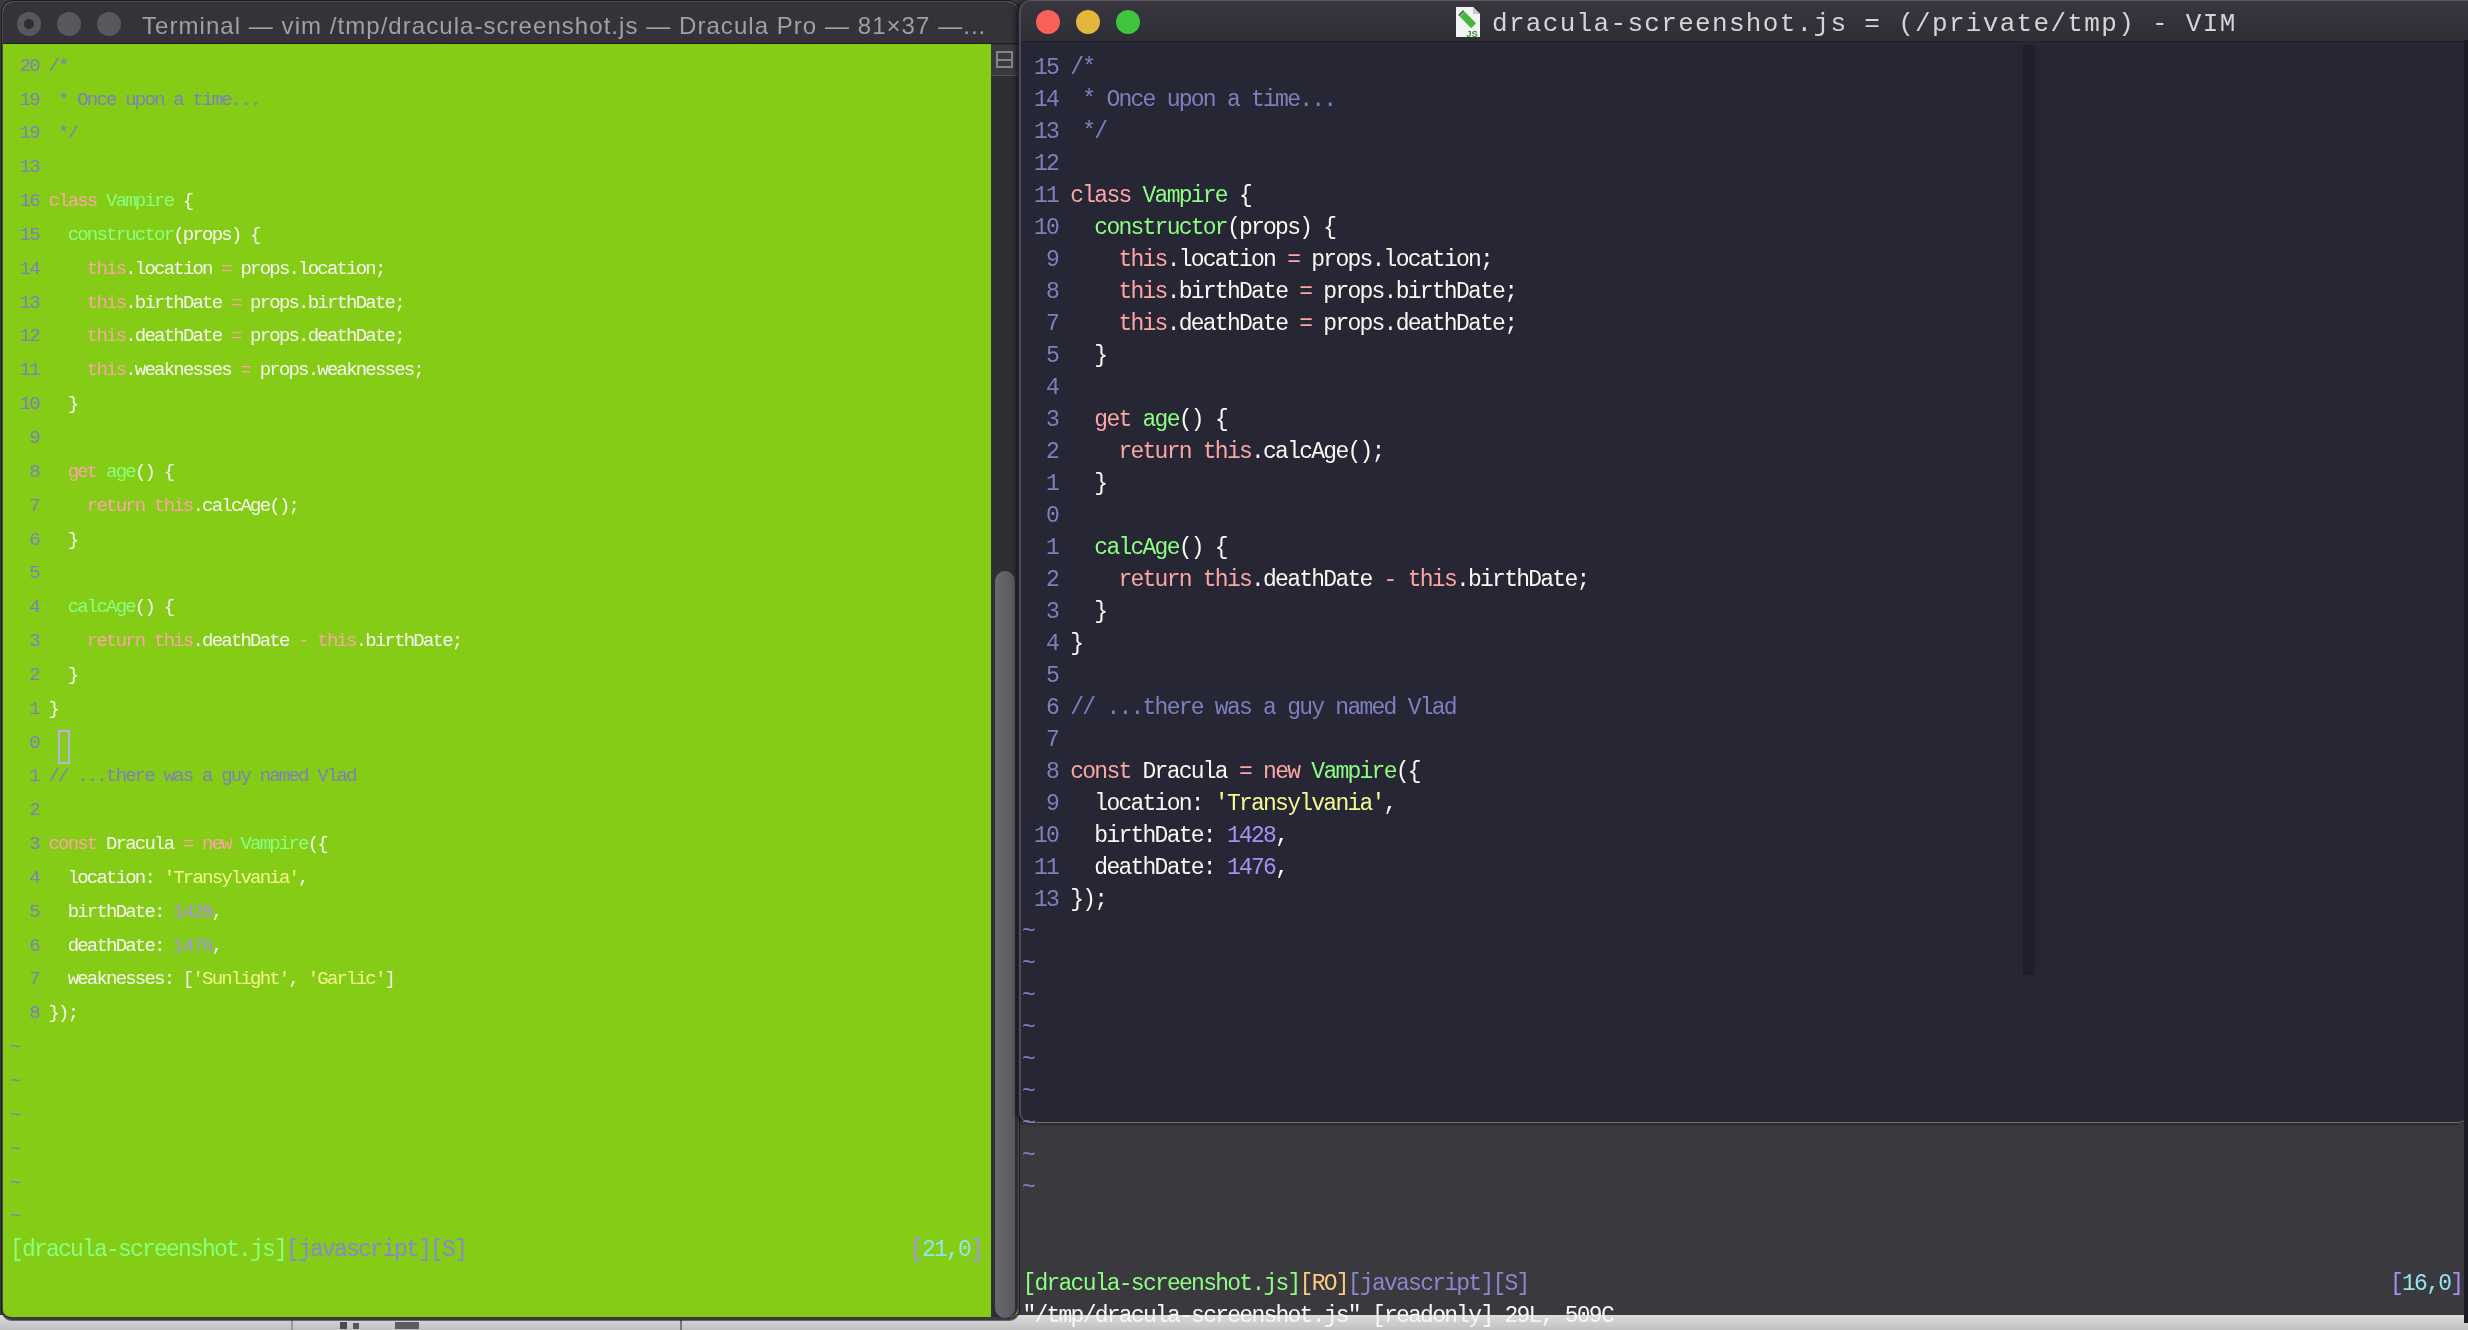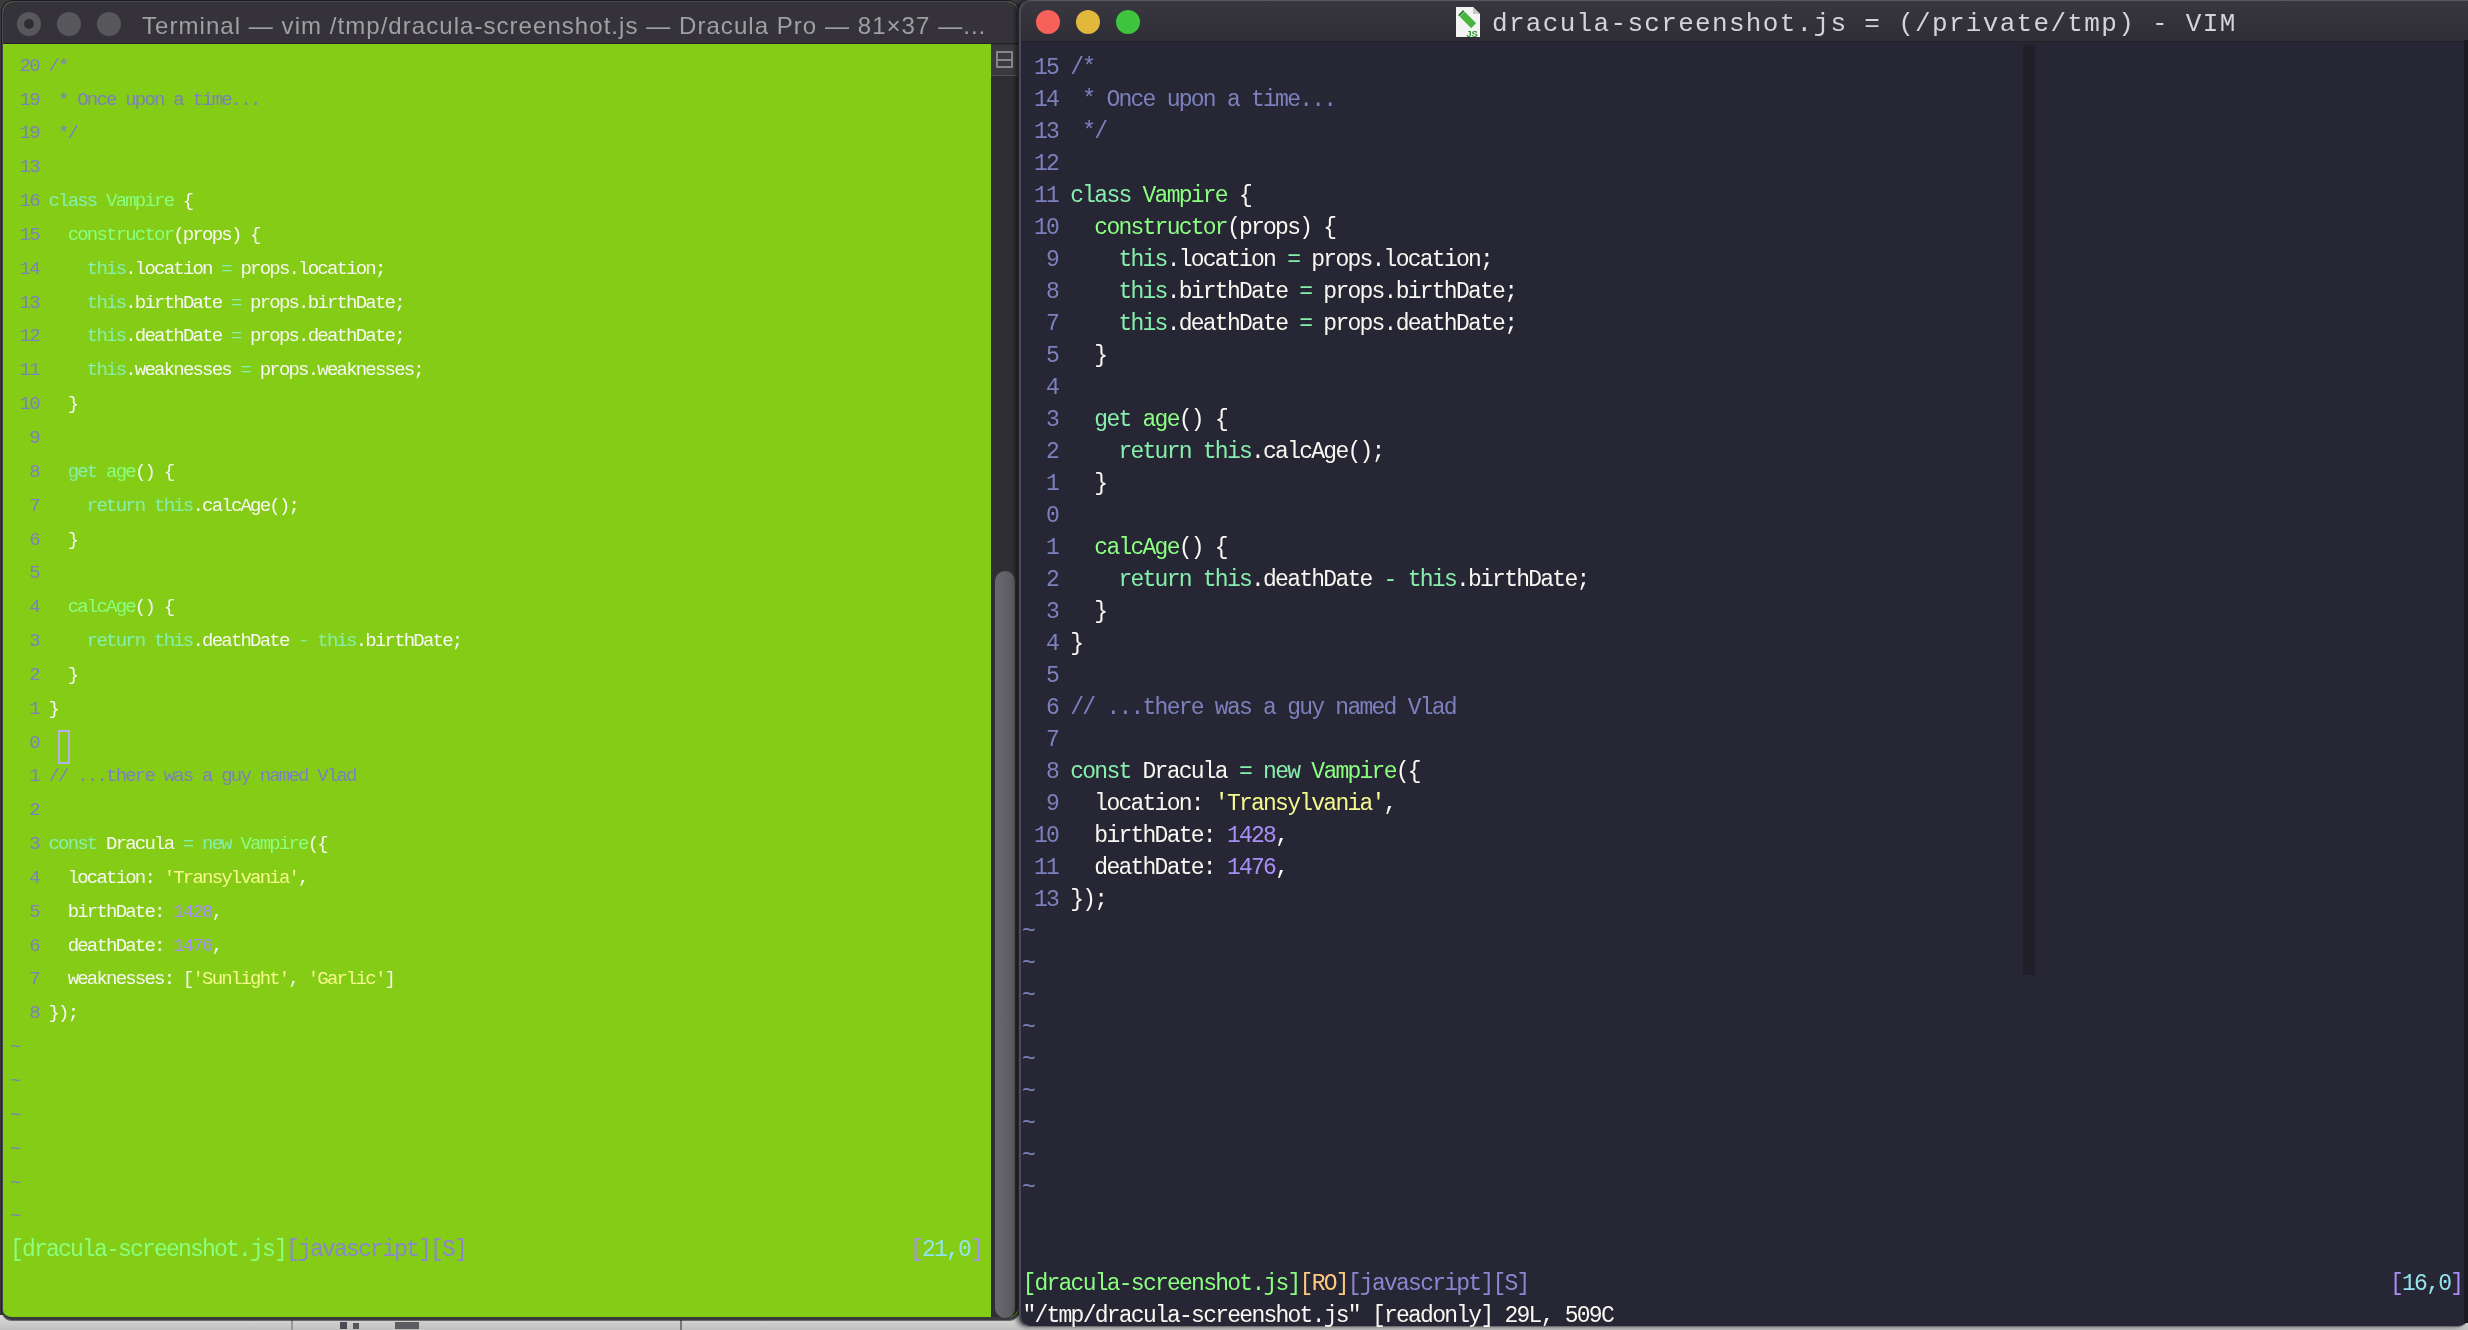--- a/index.html
+++ b/index.html
@@ -1,36 +1,36 @@
 <!DOCTYPE html>
 <html><head><meta charset="utf-8"><style>
 html,body{margin:0;padding:0;width:2468px;height:1330px;overflow:hidden;background:#3a393d;}
 *{box-sizing:border-box;}
 .mono{font-family:"Liberation Mono",monospace;}
 
-.w{color:#f8f8f2}.k{color:#86efac}.g{color:#8aff80}.c{color:#7c80bd}
+.w{color:#f8f8f2}.k{color:#fca5a5}.g{color:#8aff80}.c{color:#7c80bd}
 .y{color:#f6f98c}.p{color:#a98ff5}.o{color:#ffca80}.cy{color:#93e4ec}.st{color:#8a87d0}
 
 #desk{position:absolute;left:0;top:1315px;width:2468px;height:15px;background:linear-gradient(#dcdcdc,#c0c0c0);}
 #desk .m{position:absolute;background:#2c2c34;}
 
 #lw{position:absolute;left:2px;top:1px;width:1017px;height:1319px;background:#84cc16;border:1px solid #4a494e;border-bottom:3px solid #3a393e;border-radius:11px 11px 10px 10px;box-shadow:0 0 0 1px rgba(0,0,0,.5);}
 #lt{position:absolute;left:0;top:0;width:100%;height:42px;background:#353339;border-radius:10px 10px 0 0;border-bottom:1px solid #222126;}
 #lt .b{position:absolute;top:10px;width:24px;height:24px;border-radius:50%;background:#58575b;}
 #lt .b1{left:14px}#lt .b2{left:54px}#lt .b3{left:94px}
 #lt .b1::after{content:"";position:absolute;left:7px;top:7px;width:10px;height:10px;border-radius:50%;background:#2f2e33;}
 #ltt{position:absolute;left:139px;top:0;height:42px;line-height:47px;font-family:"Liberation Sans",sans-serif;font-size:24px;letter-spacing:1.05px;color:#9fa0a3;white-space:pre;}
 
 #lsb{position:absolute;right:0;top:42px;width:27px;bottom:0;background:#2f2e33;border-radius:0 0 9px 0;}
 #lsbtn{position:absolute;right:0;top:43px;width:27px;height:31px;background:#3a393d;border-bottom:1px solid #525156;}
 #lsbtn .ic{position:absolute;left:5px;top:6px;width:17px;height:17px;border:2px solid #86868a;background:#3a393d;}
 #lsbtn .ic::after{content:"";position:absolute;left:0;top:5.5px;width:13px;height:2px;background:#86868a;}
 #lthumb{position:absolute;right:3px;top:569px;width:20px;height:747px;border-radius:10px;background:linear-gradient(90deg,#69686e,#5a595f);}
 
-#rw{position:absolute;left:1019px;top:0;width:1449px;height:1327px;background:#272634;border-left:2px solid #4a4959;border-bottom:1px solid #6f6f73;border-radius:11px 0 10px 11px;box-shadow:-3px 0 4px rgba(0,0,0,.55);}
+#rw{position:absolute;left:1019px;top:0;width:1449px;height:1123px;background:#272634;border-left:2px solid #4a4959;border-bottom:1px solid #6f6f73;border-radius:11px 0 10px 11px;box-shadow:-3px 0 4px rgba(0,0,0,.55);}
 #rt{position:absolute;left:0;top:0;width:100%;height:42px;background:linear-gradient(#38363e,#2f2d35);border-radius:10px 0 0 0;border-bottom:1px solid #232229;box-shadow:inset 0 1px 0 #5b5a61;}
 #rt .b{position:absolute;top:10px;width:24px;height:24px;border-radius:50%;}
 #rtt{position:absolute;left:471px;top:0;height:42px;line-height:48px;font-family:Liberation Mono, monospace;font-size:26px;letter-spacing:1.32px;color:#d4d4d7;white-space:pre;}
 #cc{position:absolute;left:1001.5px;top:45px;width:12px;height:930px;background:#1f1e29;}
 
 .lr{position:absolute;left:10px;top:49.7px;}
 .rr{position:absolute;left:1022px;top:51.5px;}
 .lr .r{height:33.85px;line-height:33.85px;font-size:19px;letter-spacing:-1.8px;white-space:pre;font-family:"Liberation Mono",monospace;}
 .rr .r{height:32px;line-height:32px;font-size:23px;letter-spacing:-1.75px;white-space:pre;font-family:"Liberation Mono",monospace;}
 #cur{position:absolute;left:57.5px;top:729.5px;width:12.5px;height:34px;border:2px solid #b6b1e8;}

